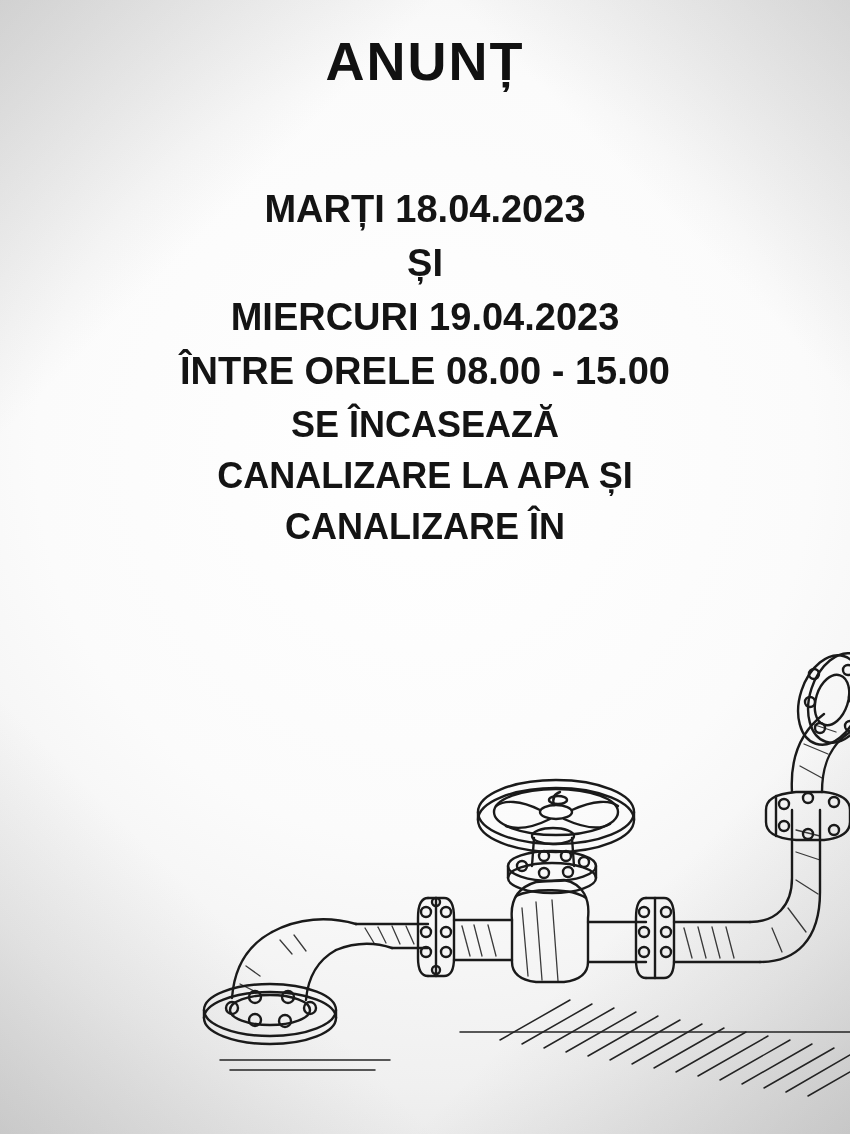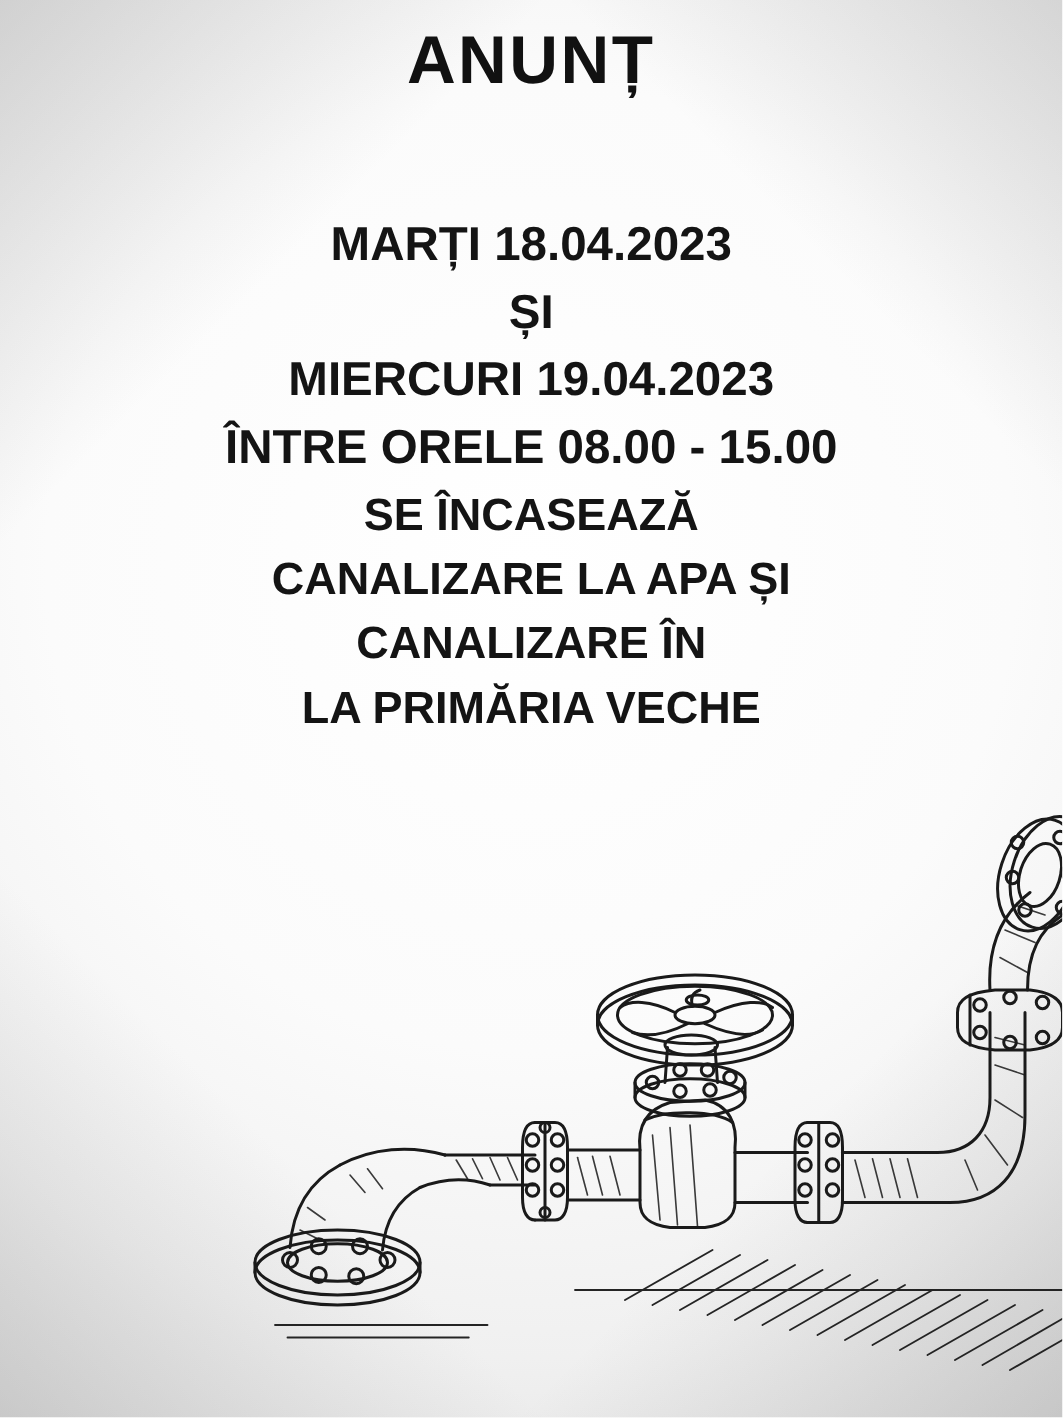--- a/index.html
+++ b/index.html
@@ -37,21 +37,21 @@
     pointer-events: none;
   }
   .title {
     position: relative;
     z-index: 3;
     text-align: center;
     font-size: 54px;
     font-weight: bold;
     letter-spacing: 2px;
     color: #111111;
-    padding-top: 19px;
+    padding-top: 32px;
     line-height: 1.1;
   }
   .body-text {
     position: relative;
     z-index: 3;
     text-align: center;
     margin-top: 92px;
     color: #141414;
     font-weight: bold;
   }
@@ -79,21 +79,20 @@
   <div class="title">ANUNȚ</div>
 
   <div class="body-text">
     <div class="line s-38">MARȚI 18.04.2023</div>
     <div class="line s-38">ȘI</div>
     <div class="line s-38">MIERCURI 19.04.2023</div>
     <div class="line s-38">ÎNTRE ORELE 08.00 - 15.00</div>
     <div class="line s-36">SE ÎNCASEAZĂ</div>
     <div class="line s-36">CANALIZARE LA APA ȘI</div>
     <div class="line s-36">CANALIZARE ÎN</div>
-    <div class="line s-36">LA PRIMĂRIA VECHE</div>
   </div>
 
   <svg class="illustration" viewBox="0 0 690 460" xmlns="http://www.w3.org/2000/svg">
     <g fill="none" stroke="#1a1a1a" stroke-width="2.4" stroke-linecap="round" stroke-linejoin="round">
 
       <g stroke-width="1.5" opacity="0.95">
         <path d="M300 392 L690 392"></path>
         <path d="M340 400 L410 360"></path>
         <path d="M362 404 L432 364"></path>
         <path d="M384 408 L454 368"></path>

